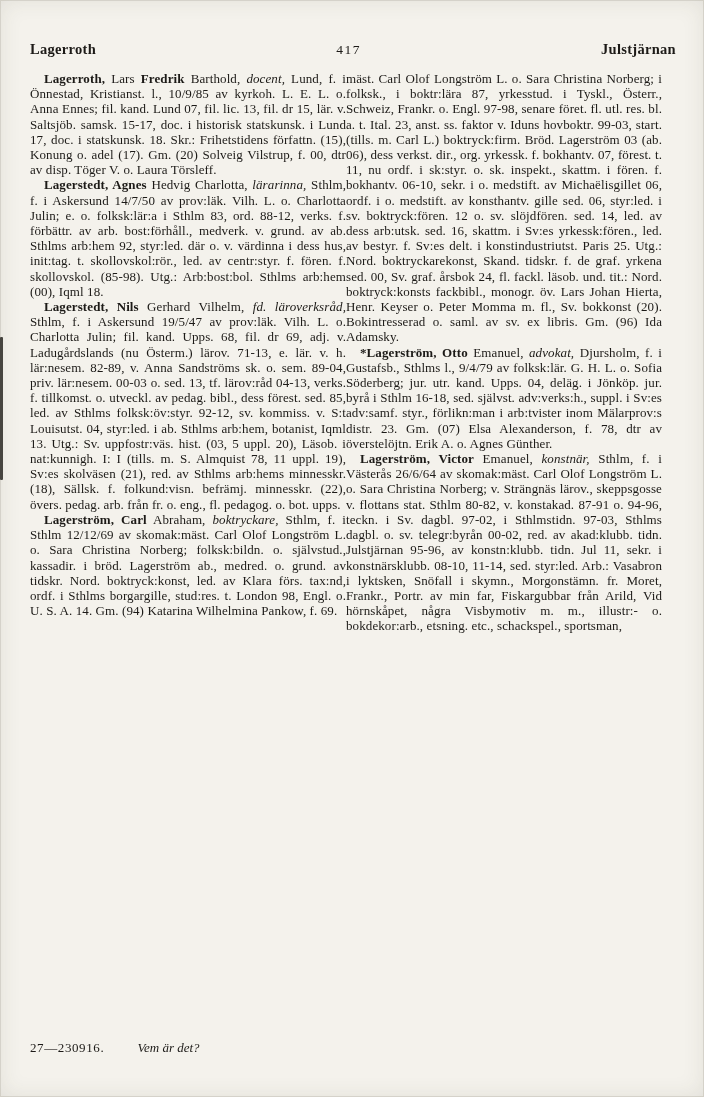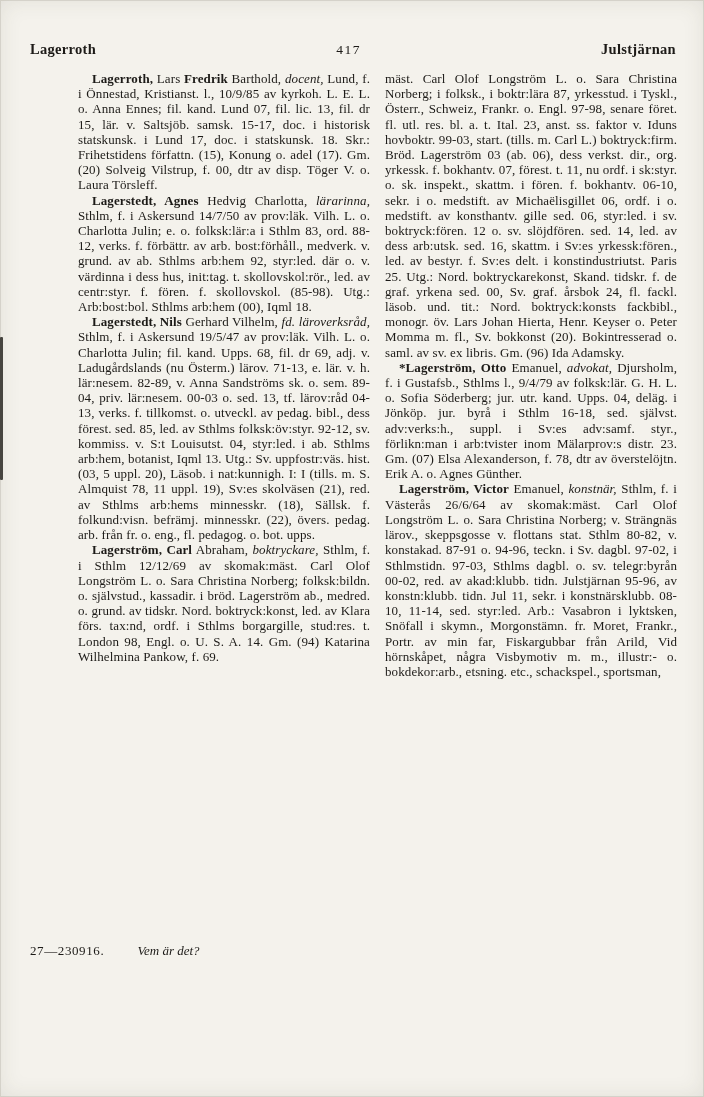--- a/index.html
+++ b/index.html
@@ -38,41 +38,39 @@
     gap: 12px;
   }
   .hw { font-weight: bold; letter-spacing: 0.3px; }
   .pn { font-size: 13.5px; letter-spacing: 1.5px; }
   .columns {
     position: absolute;
     top: 71px;
     left: 30px;
     right: 27px;
     display: flex;
-    gap: 15px;
-    margin-left: 48px;
   }
   .col {
     width: 316px;
     text-align: justify;
     font-size: 13px;
     line-height: 15.2px;
     letter-spacing: 0.1px;
   }
   .entry {
     margin: 0;
     text-indent: 14px;
   }
   .entry.noindent { text-indent: 0; }
   .b { font-weight: bold; }
   .i { font-style: italic; }
   .n { font-weight: normal; }
   .footer {
     position: absolute;
-    top: 943px;
+    top: 1040px;
     left: 30px;
     font-size: 13px;
   }
   .footer .sig { letter-spacing: 0.6px; }
   .footer .title {
     font-style: italic;
     margin-left: 30px;
   }
 </style>
 </head>

